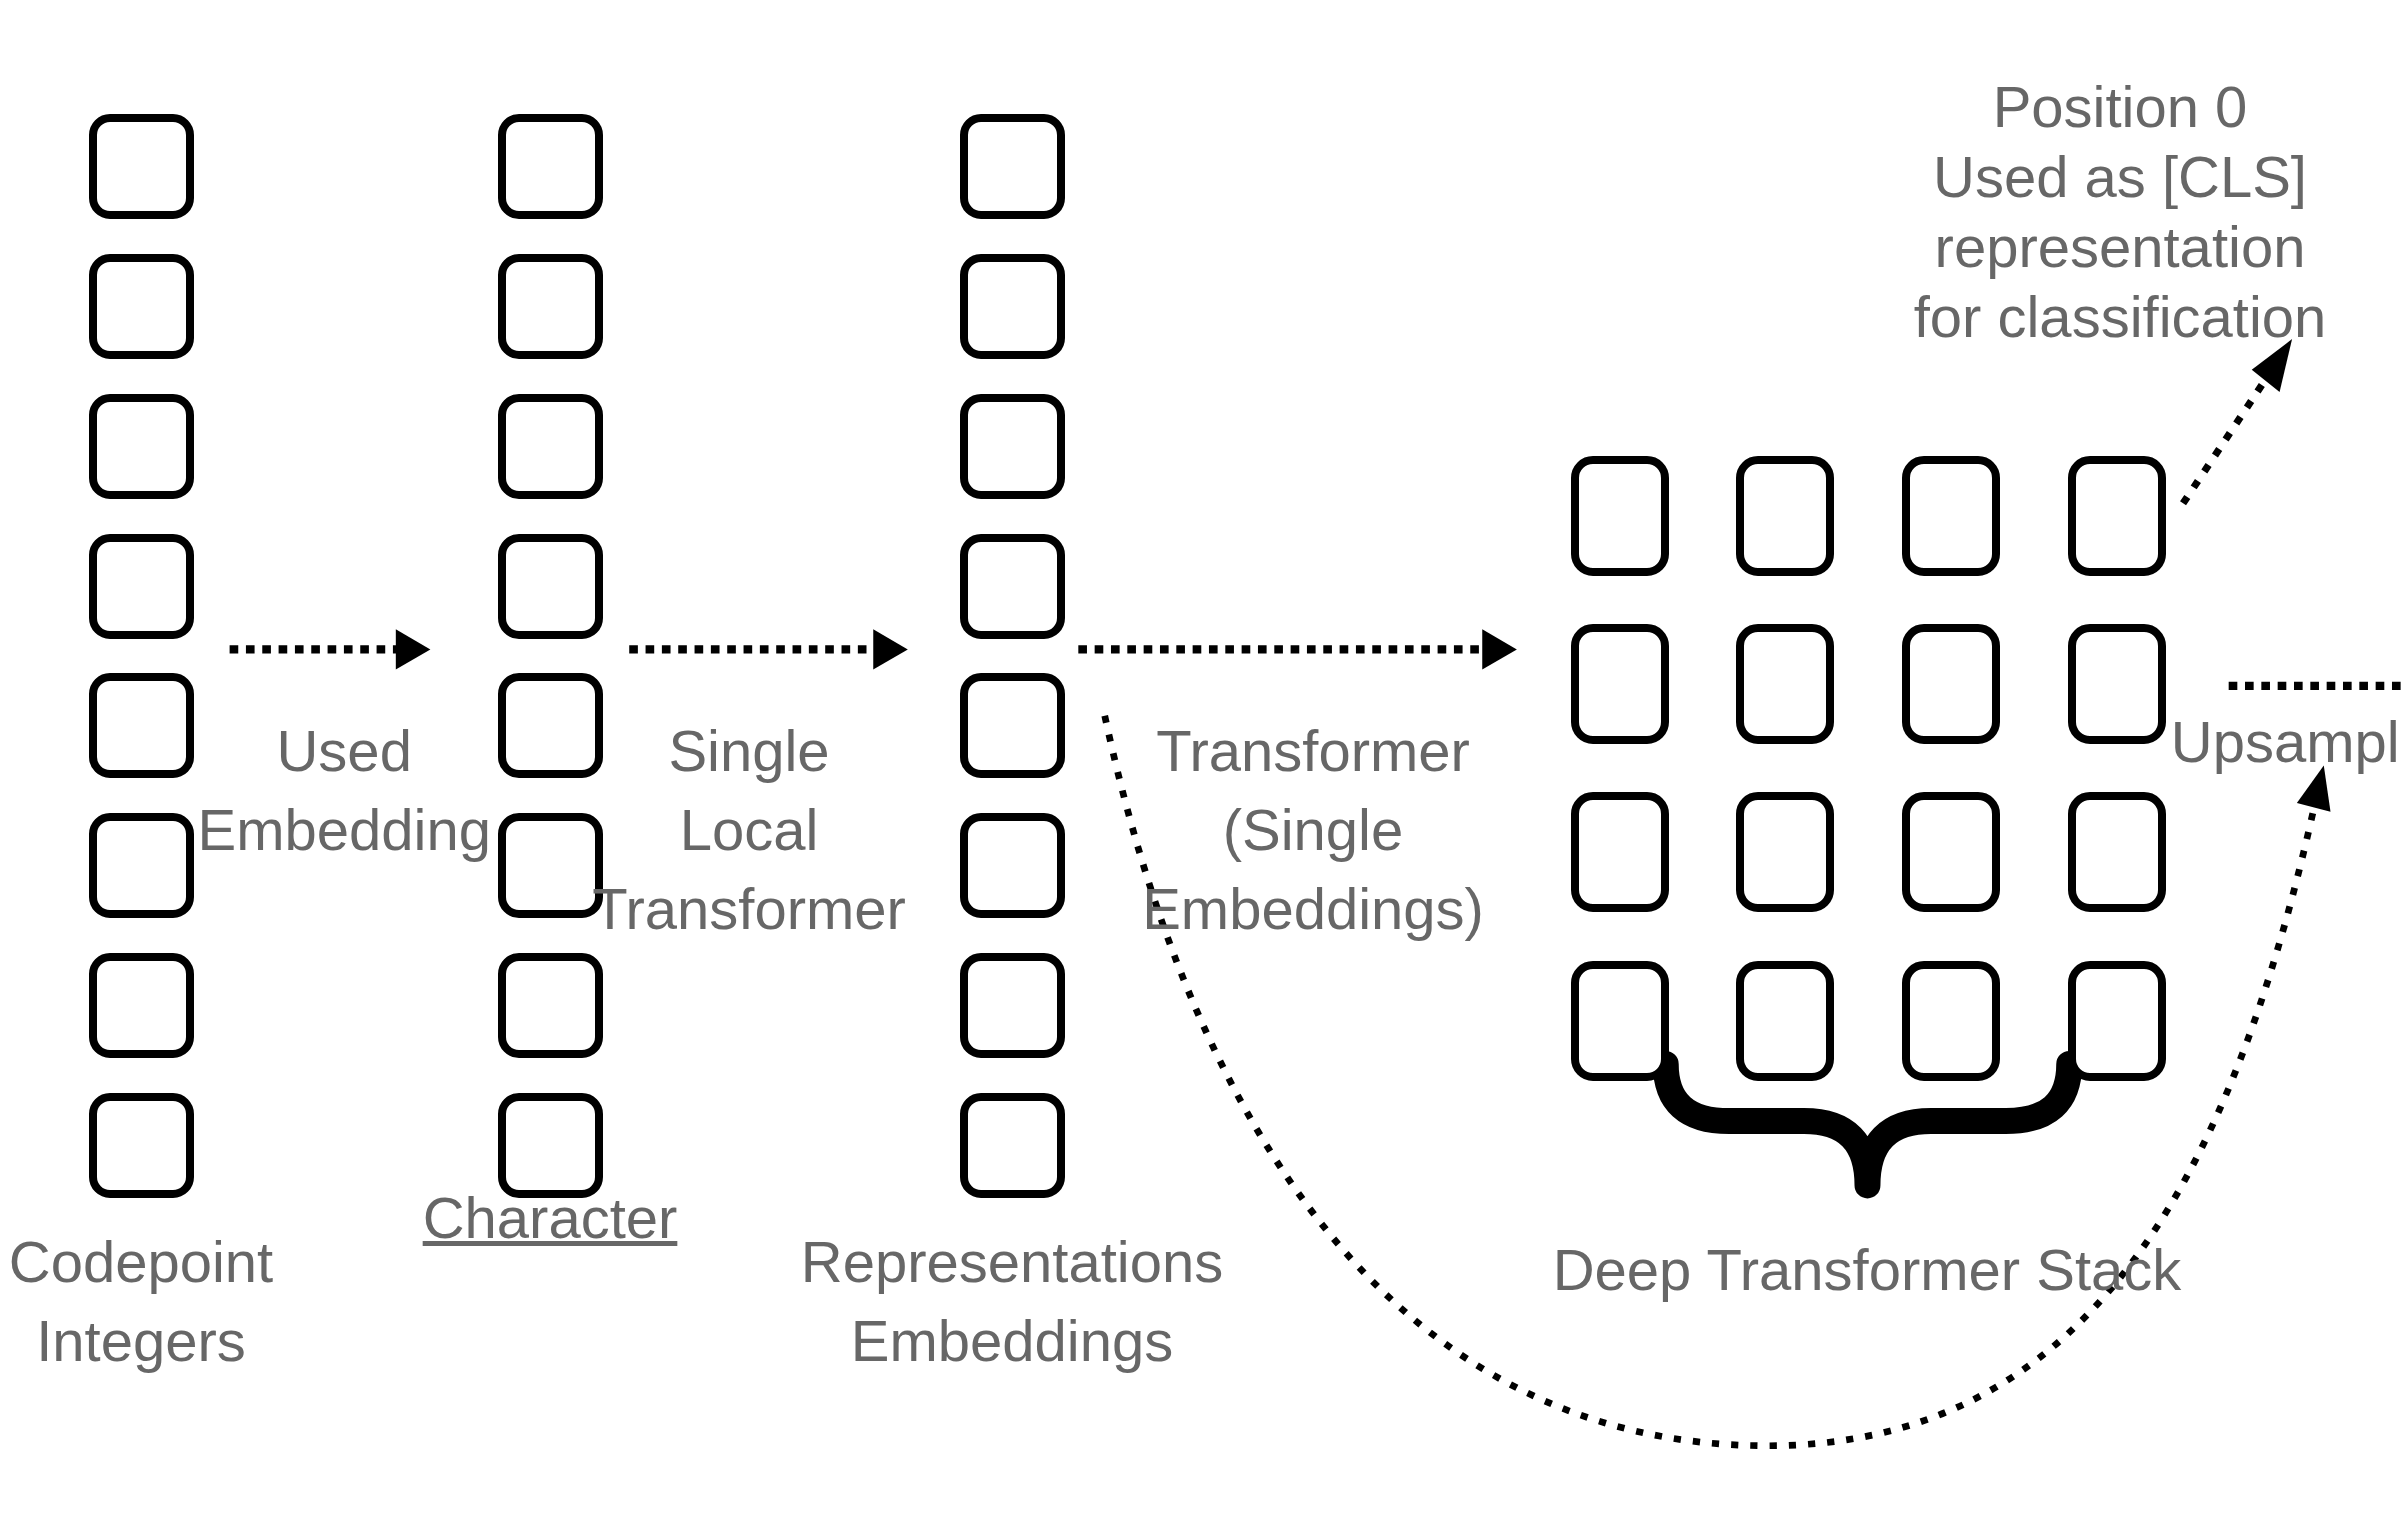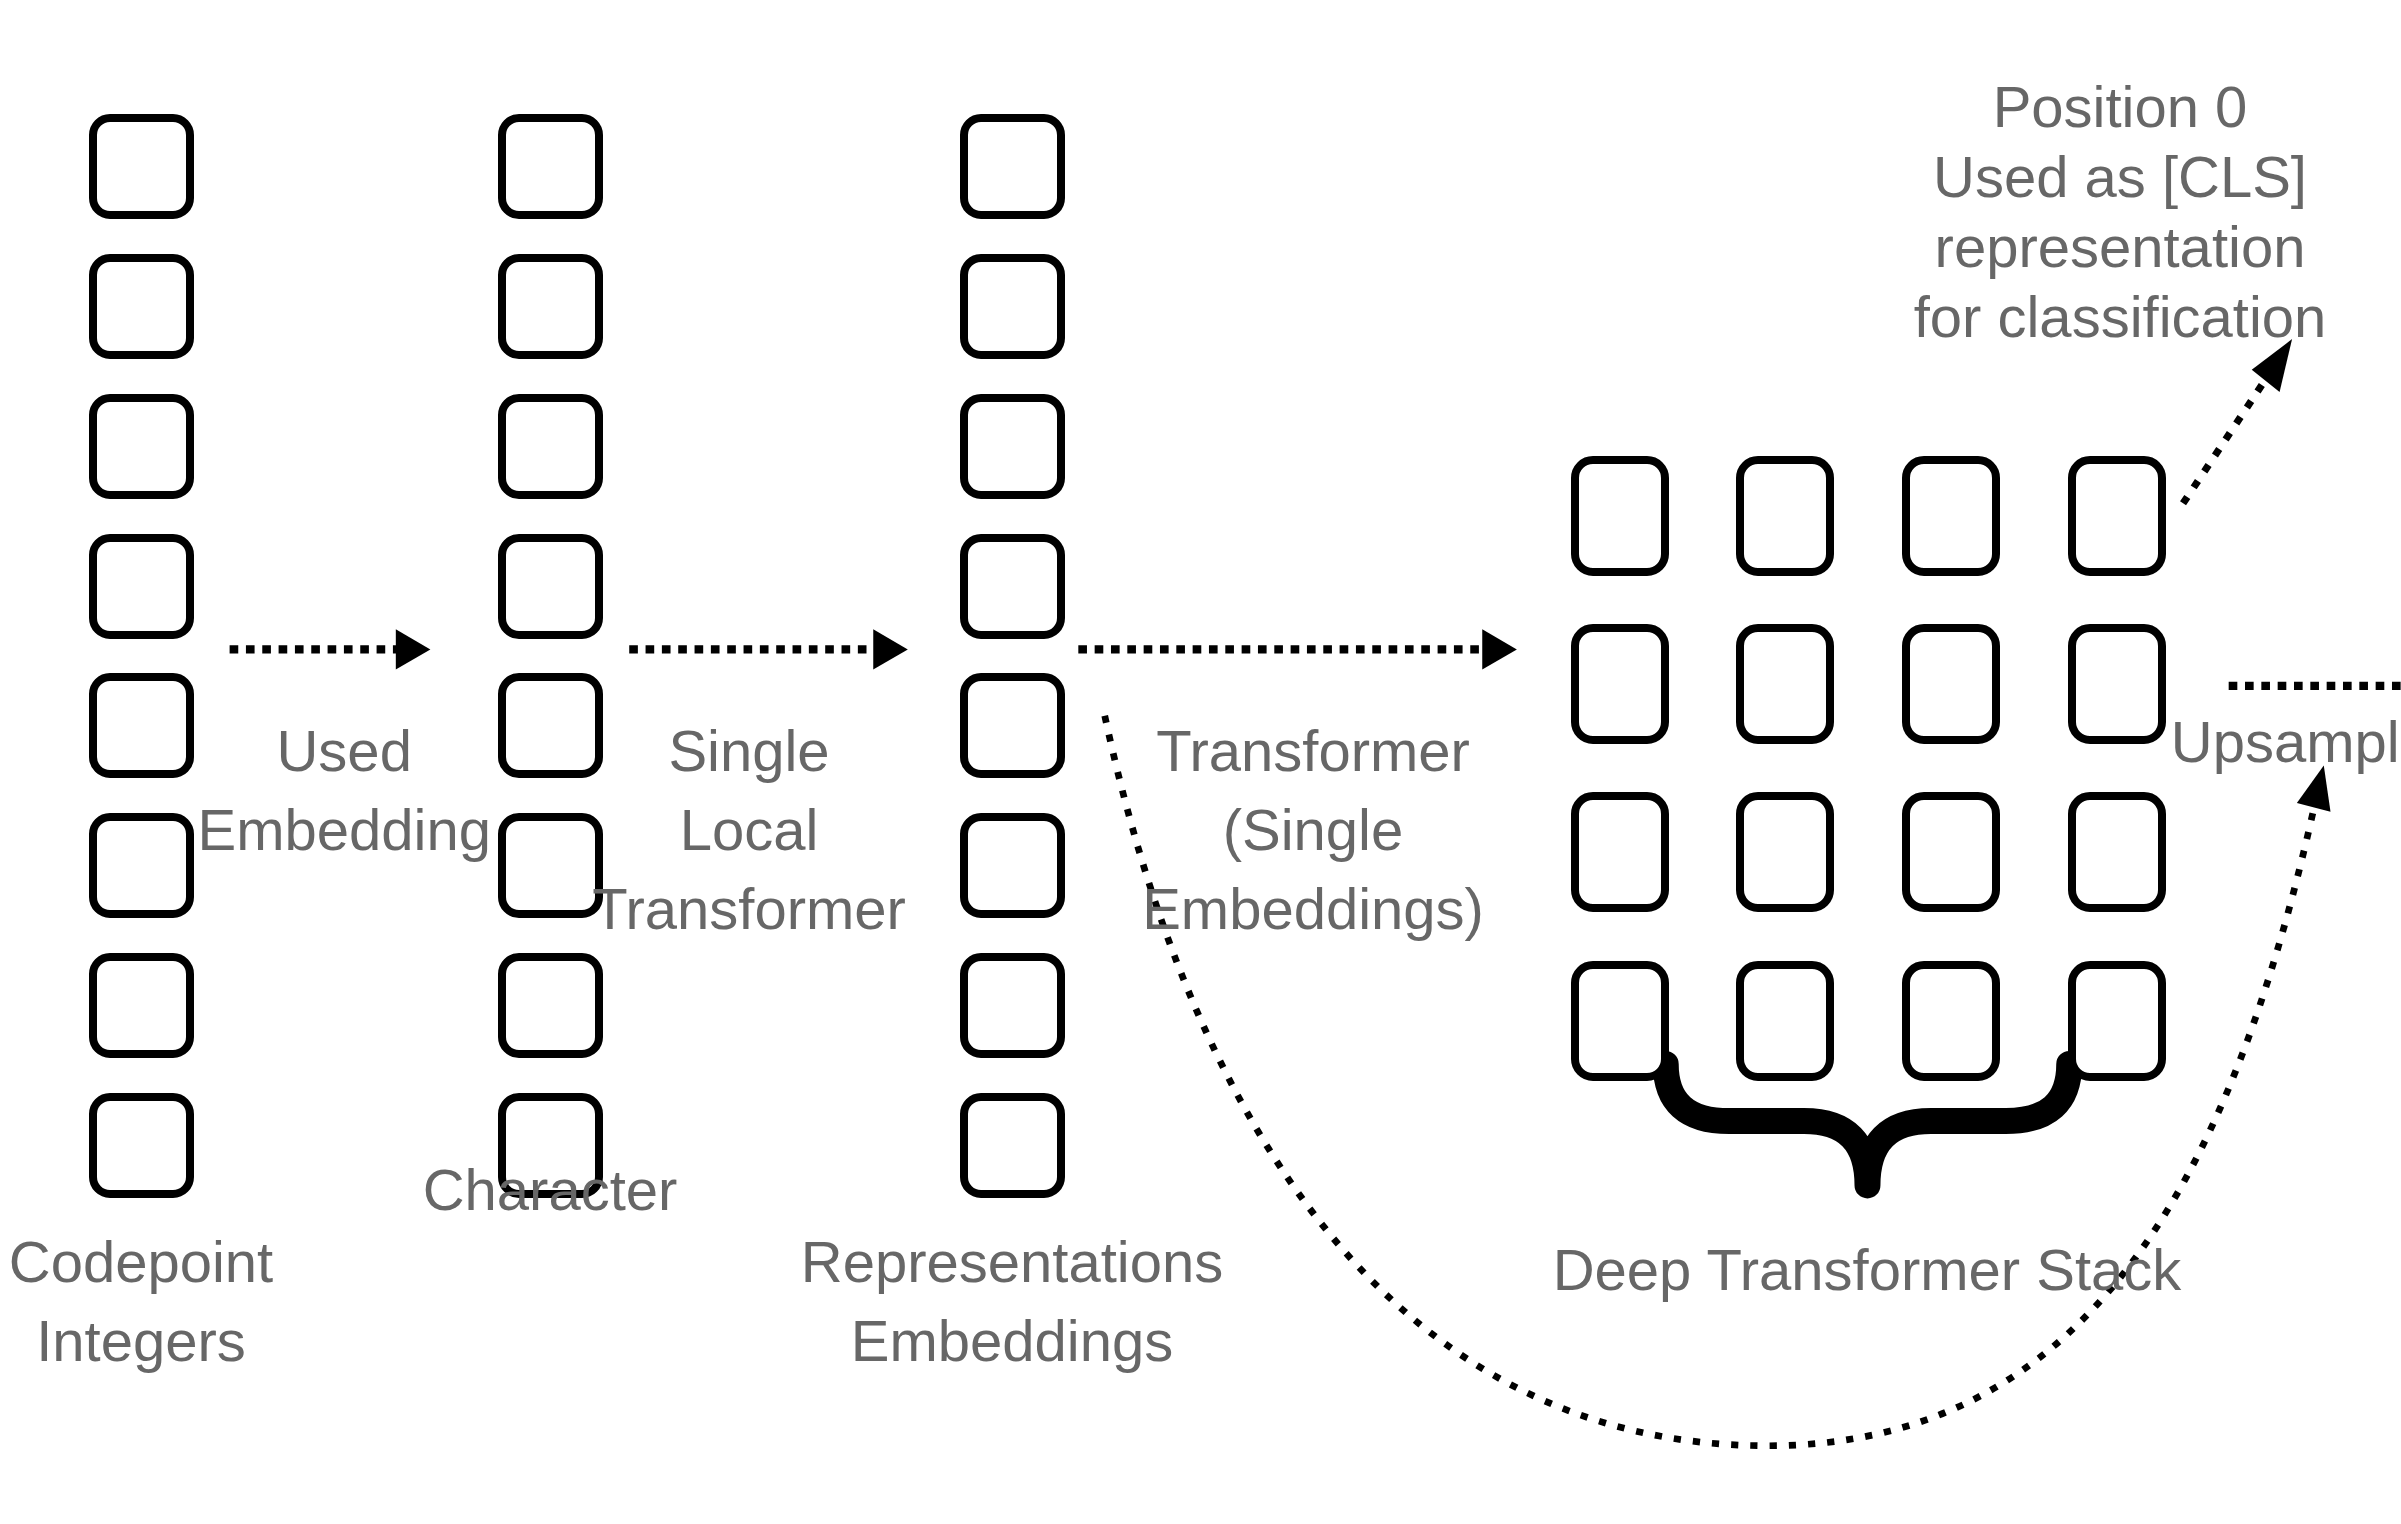--- a/index.html
+++ b/index.html
@@ -130,21 +130,21 @@
     <div class="gbox" style="left:1571px;top:961px"></div>
     <div class="gbox" style="left:1736px;top:961px"></div>
     <div class="gbox" style="left:1902px;top:961px"></div>
     <div class="gbox" style="left:2068px;top:961px"></div>
   </div>
 
   <div class="lbl" style="left:-195px;top:1222px;width:672px;">
     <div>Codepoint</div>
     <div>Integers</div>
   </div>
-  <div class="lbl" style="left:214px;top:1150px;width:672px;">
+  <div class="lbl" style="left:214px;top:1178px;width:672px;text-decoration:underline;">
     <div>Character</div>
   </div>
   <div class="lbl" style="left:676px;top:1222px;width:672px;">
     <div>Representations</div>
     <div>Embeddings</div>
   </div>
   <div class="lbl" style="left:1531px;top:1230px;width:672px;">
     <div>Deep Transformer Stack</div>
   </div>
   <div class="lbl" style="left:2274px;top:1222px;width:672px;">

